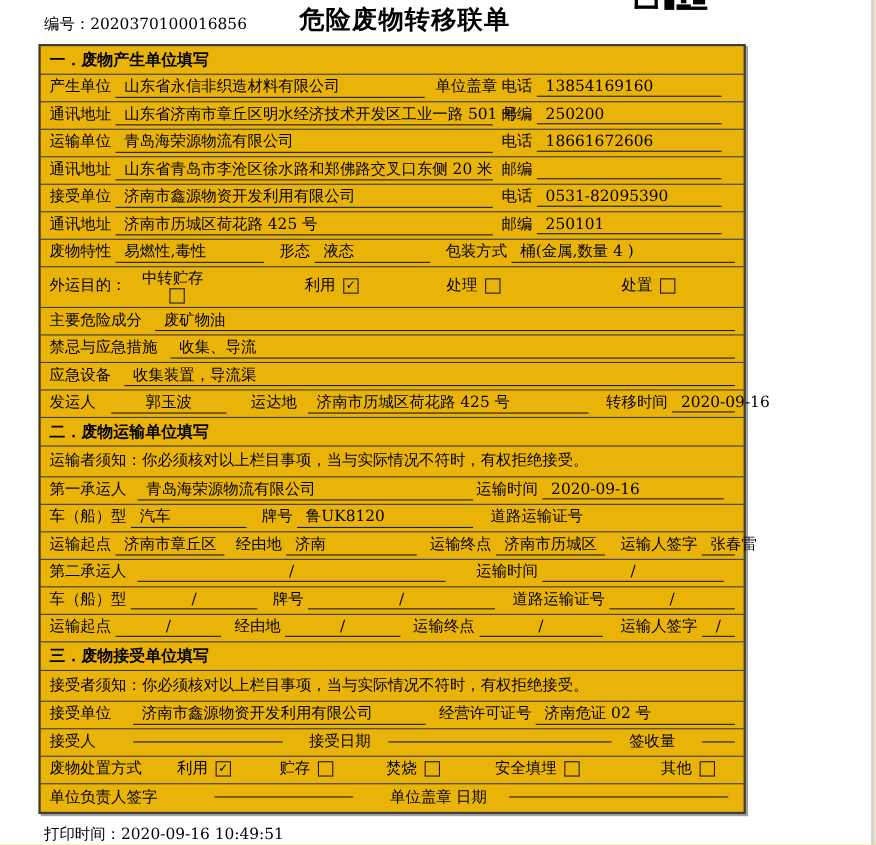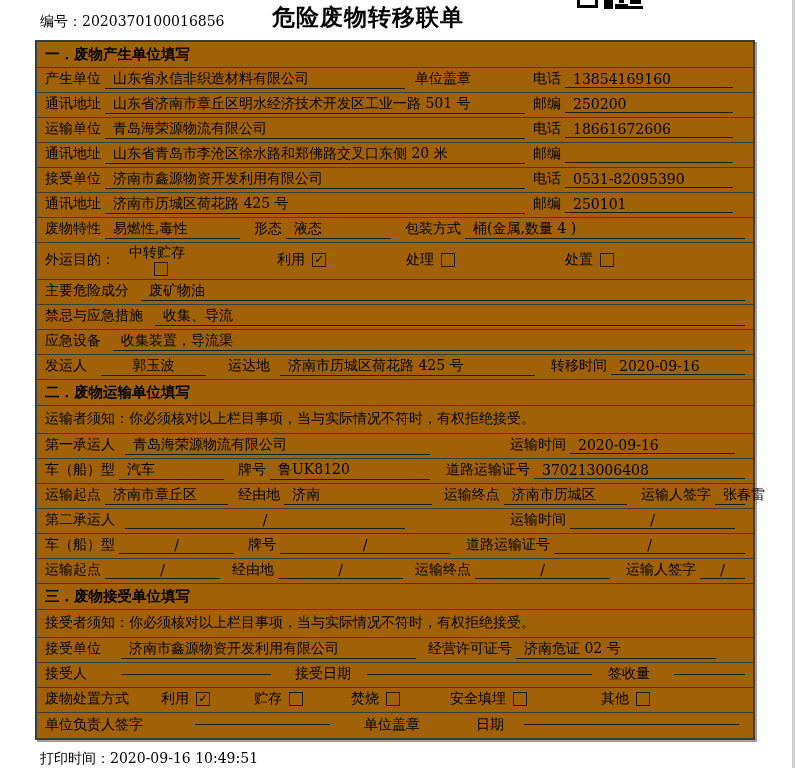--- a/index.html
+++ b/index.html
@@ -13,22 +13,22 @@
     font-family:"DejaVu Sans","Liberation Sans",sans-serif;font-weight:bold;font-size:23px;letter-spacing:1px;}
   .qr{position:absolute;left:577px;top:0;width:66px;height:9px;}
   .qr i{position:absolute;background:#000;display:block;}
   .qr .q1{left:0;top:0;width:15px;height:5px;border:3px solid #000;border-top:none;background:#fff;}
   .qr .q2{left:27px;top:0;width:9px;height:9px;}
   .qr .q3{left:38px;top:4px;width:13px;height:5px;}
   .qr .q4{left:42px;top:0;width:5px;height:3px;}
   .qr .q5{left:53px;top:0;width:11px;height:4px;}
   .qr .q6{left:50px;top:6px;width:16px;height:3px;}
 
-  .tbl{position:absolute;left:35px;top:40px;width:720px;border:2px solid #3c3c3c;
-    box-shadow:2px 2px 0 #9f9f9f;box-sizing:border-box;background:#a16207;}
+  .tbl{position:absolute;left:35px;top:40px;width:643px;border:2px solid #3c3c3c;
+    box-shadow:2px 2px 0 #9f9f9f;box-sizing:border-box;background:#eab308;}
   .row{display:flex;align-items:center;min-height:25px;padding:1px 8px 3px 8px;
     border-bottom:1px solid #3c3c3c;box-sizing:border-box;}
   .row:last-child{border-bottom:none;}
   .sec{font-family:"DejaVu Sans","Liberation Sans",sans-serif;font-weight:bold;font-size:14.5px;
     align-items:center;padding-top:3px;}
   .note{align-items:center;min-height:28px;}
   .lbl{white-space:nowrap;padding:0 4px 0 0;}
   .v{border-bottom:1px solid #1d1d1d;padding:0 8px;white-space:nowrap;min-width:30px;box-sizing:border-box;}
   .fill{flex:1;}
   .sp{flex:1;}
@@ -187,21 +187,20 @@
     <span class="lbl">运输时间</span>
     <span class="v" style="width:165px;margin-right:10px;">2020-09-16</span>
   </div>
 
   <div class="row">
     <span class="lbl">车（船）型</span>
     <span class="v" style="width:105px;">汽车</span>
     <span class="lbl" style="padding-left:14px;">牌号</span>
     <span class="v" style="width:160px;">鲁UK8120</span>
     <span class="lbl" style="padding-left:16px;">道路运输证号</span>
-    <span class="v fill">370213006408</span>
   </div>
 
   <div class="row">
     <span class="lbl">运输起点</span>
     <span class="v" style="width:125px;">济南市章丘区</span>
     <span class="lbl" style="padding-left:10px;">经由地</span>
     <span class="v" style="width:150px;">济南</span>
     <span class="lbl" style="padding-left:12px;">运输终点</span>
     <span class="v" style="width:125px;">济南市历城区</span>
     <span class="lbl" style="padding-left:14px;">运输人签字</span>

